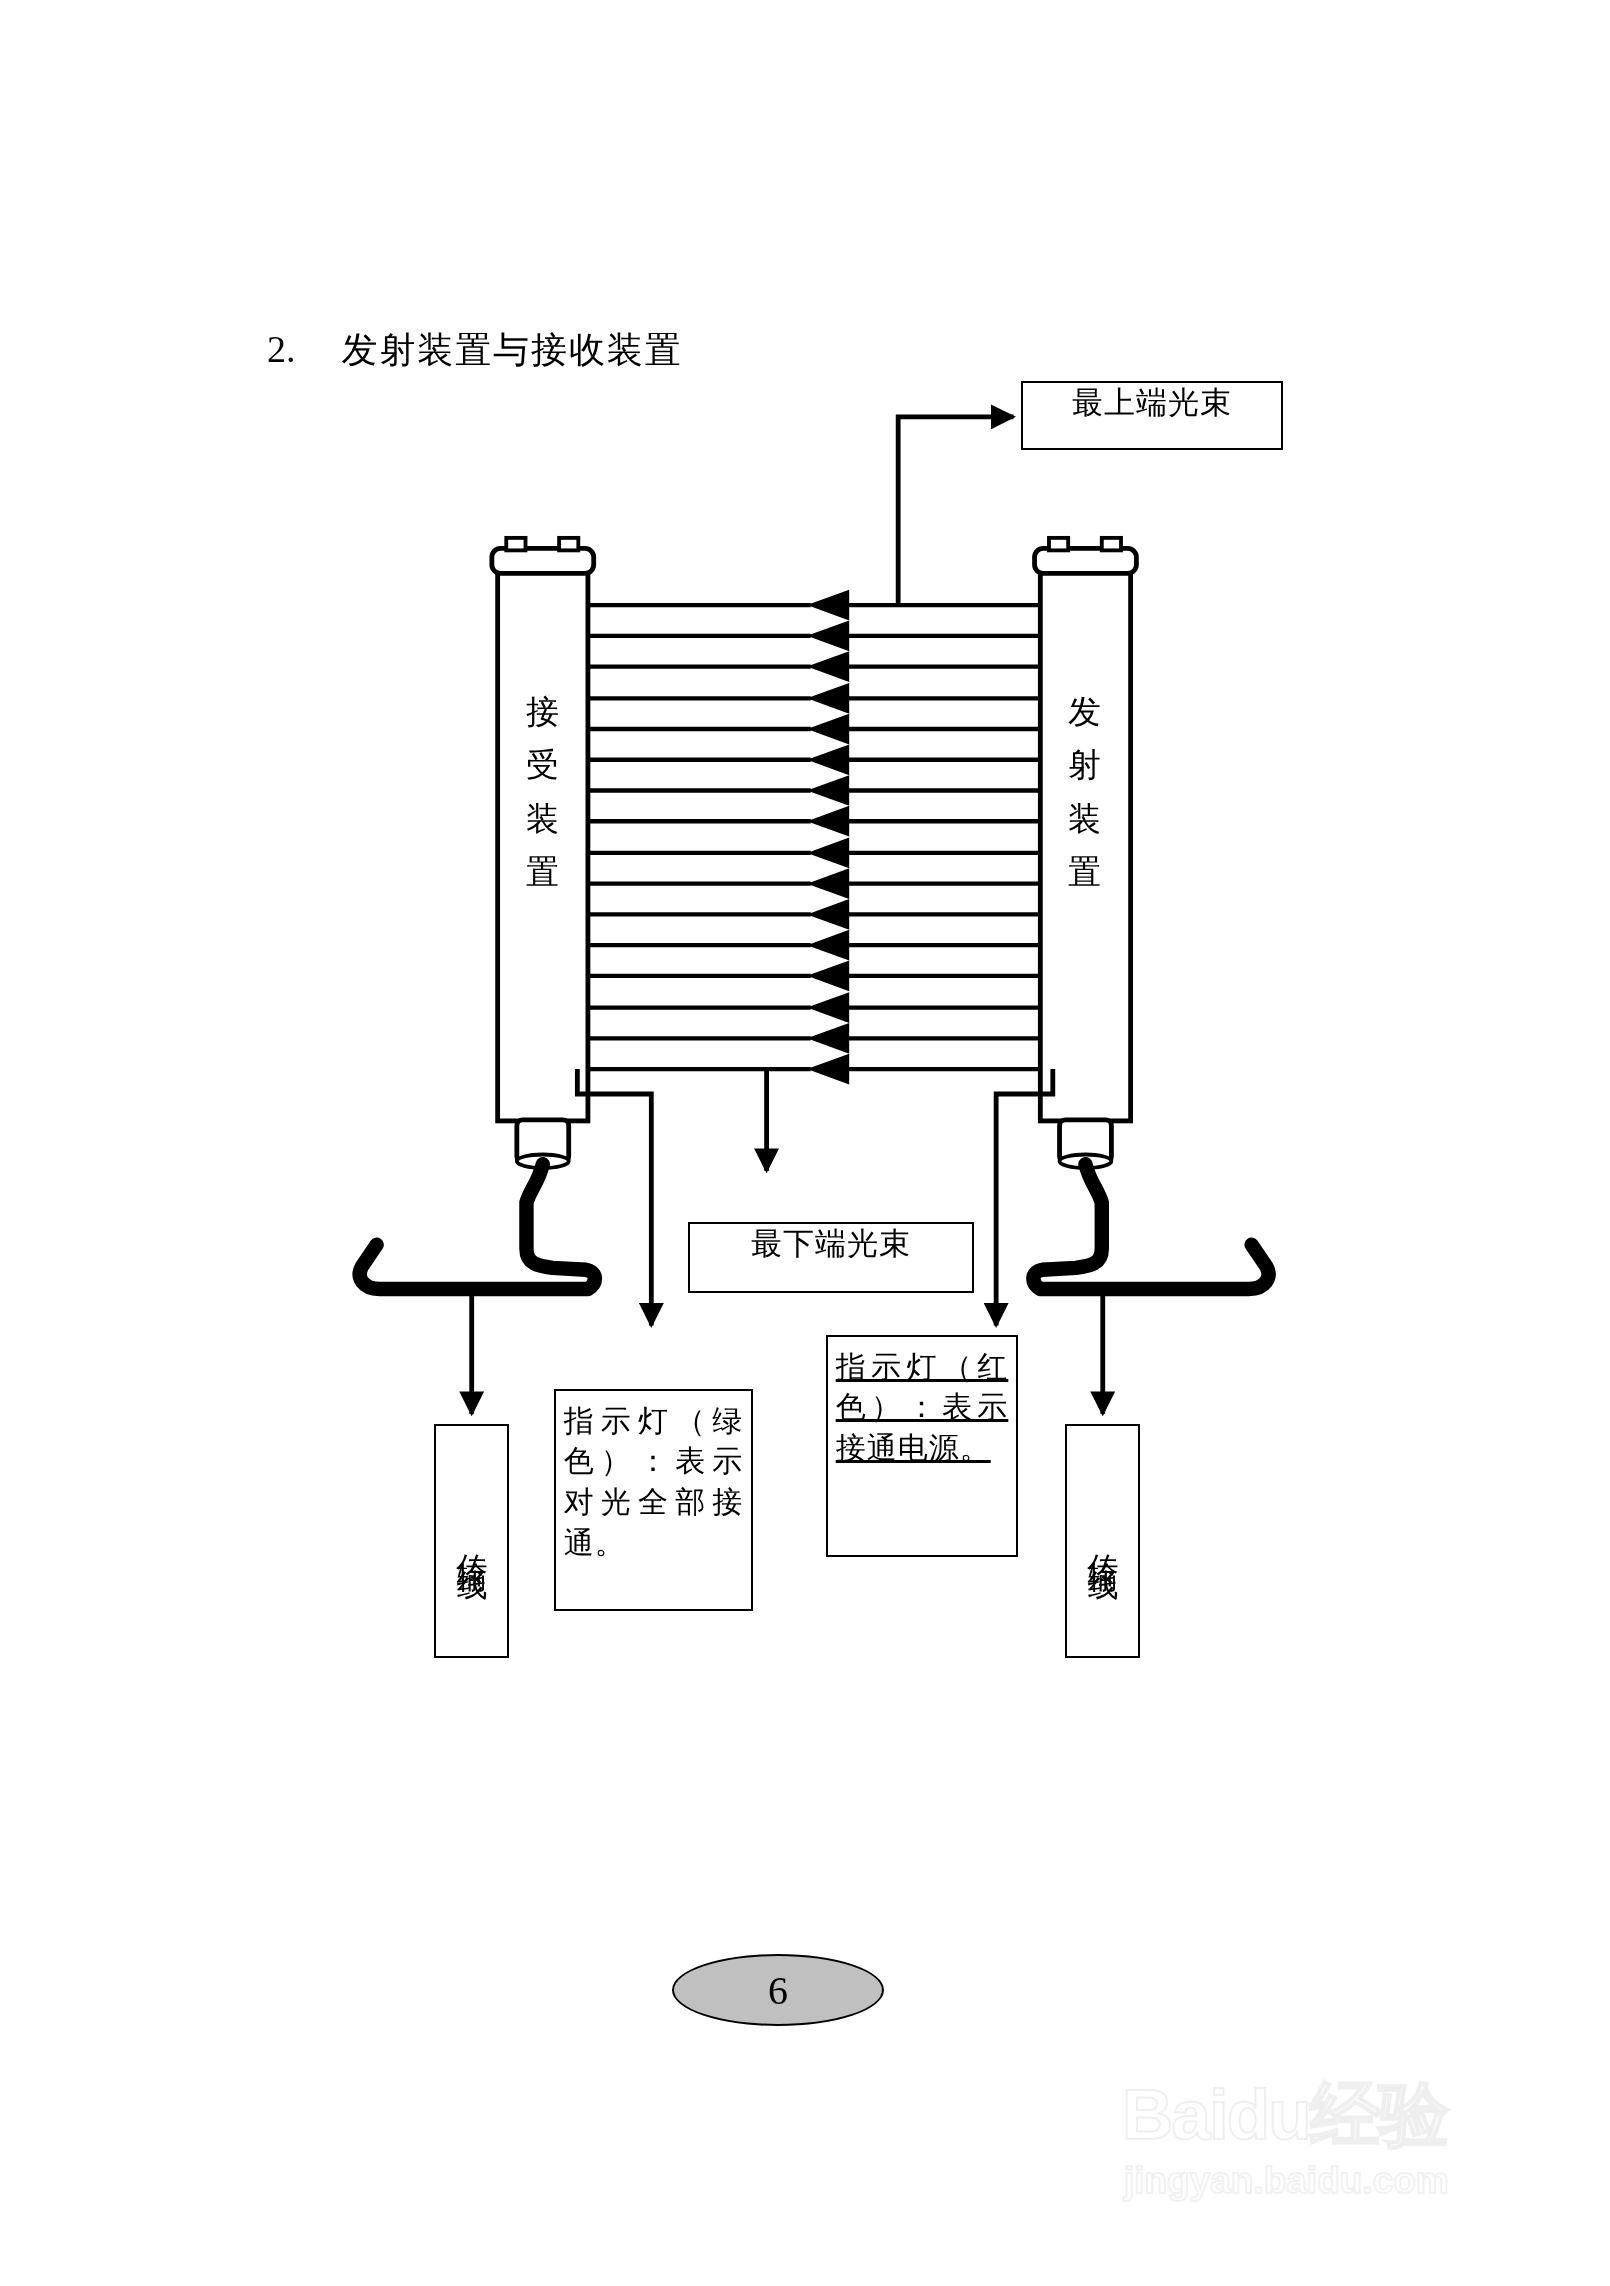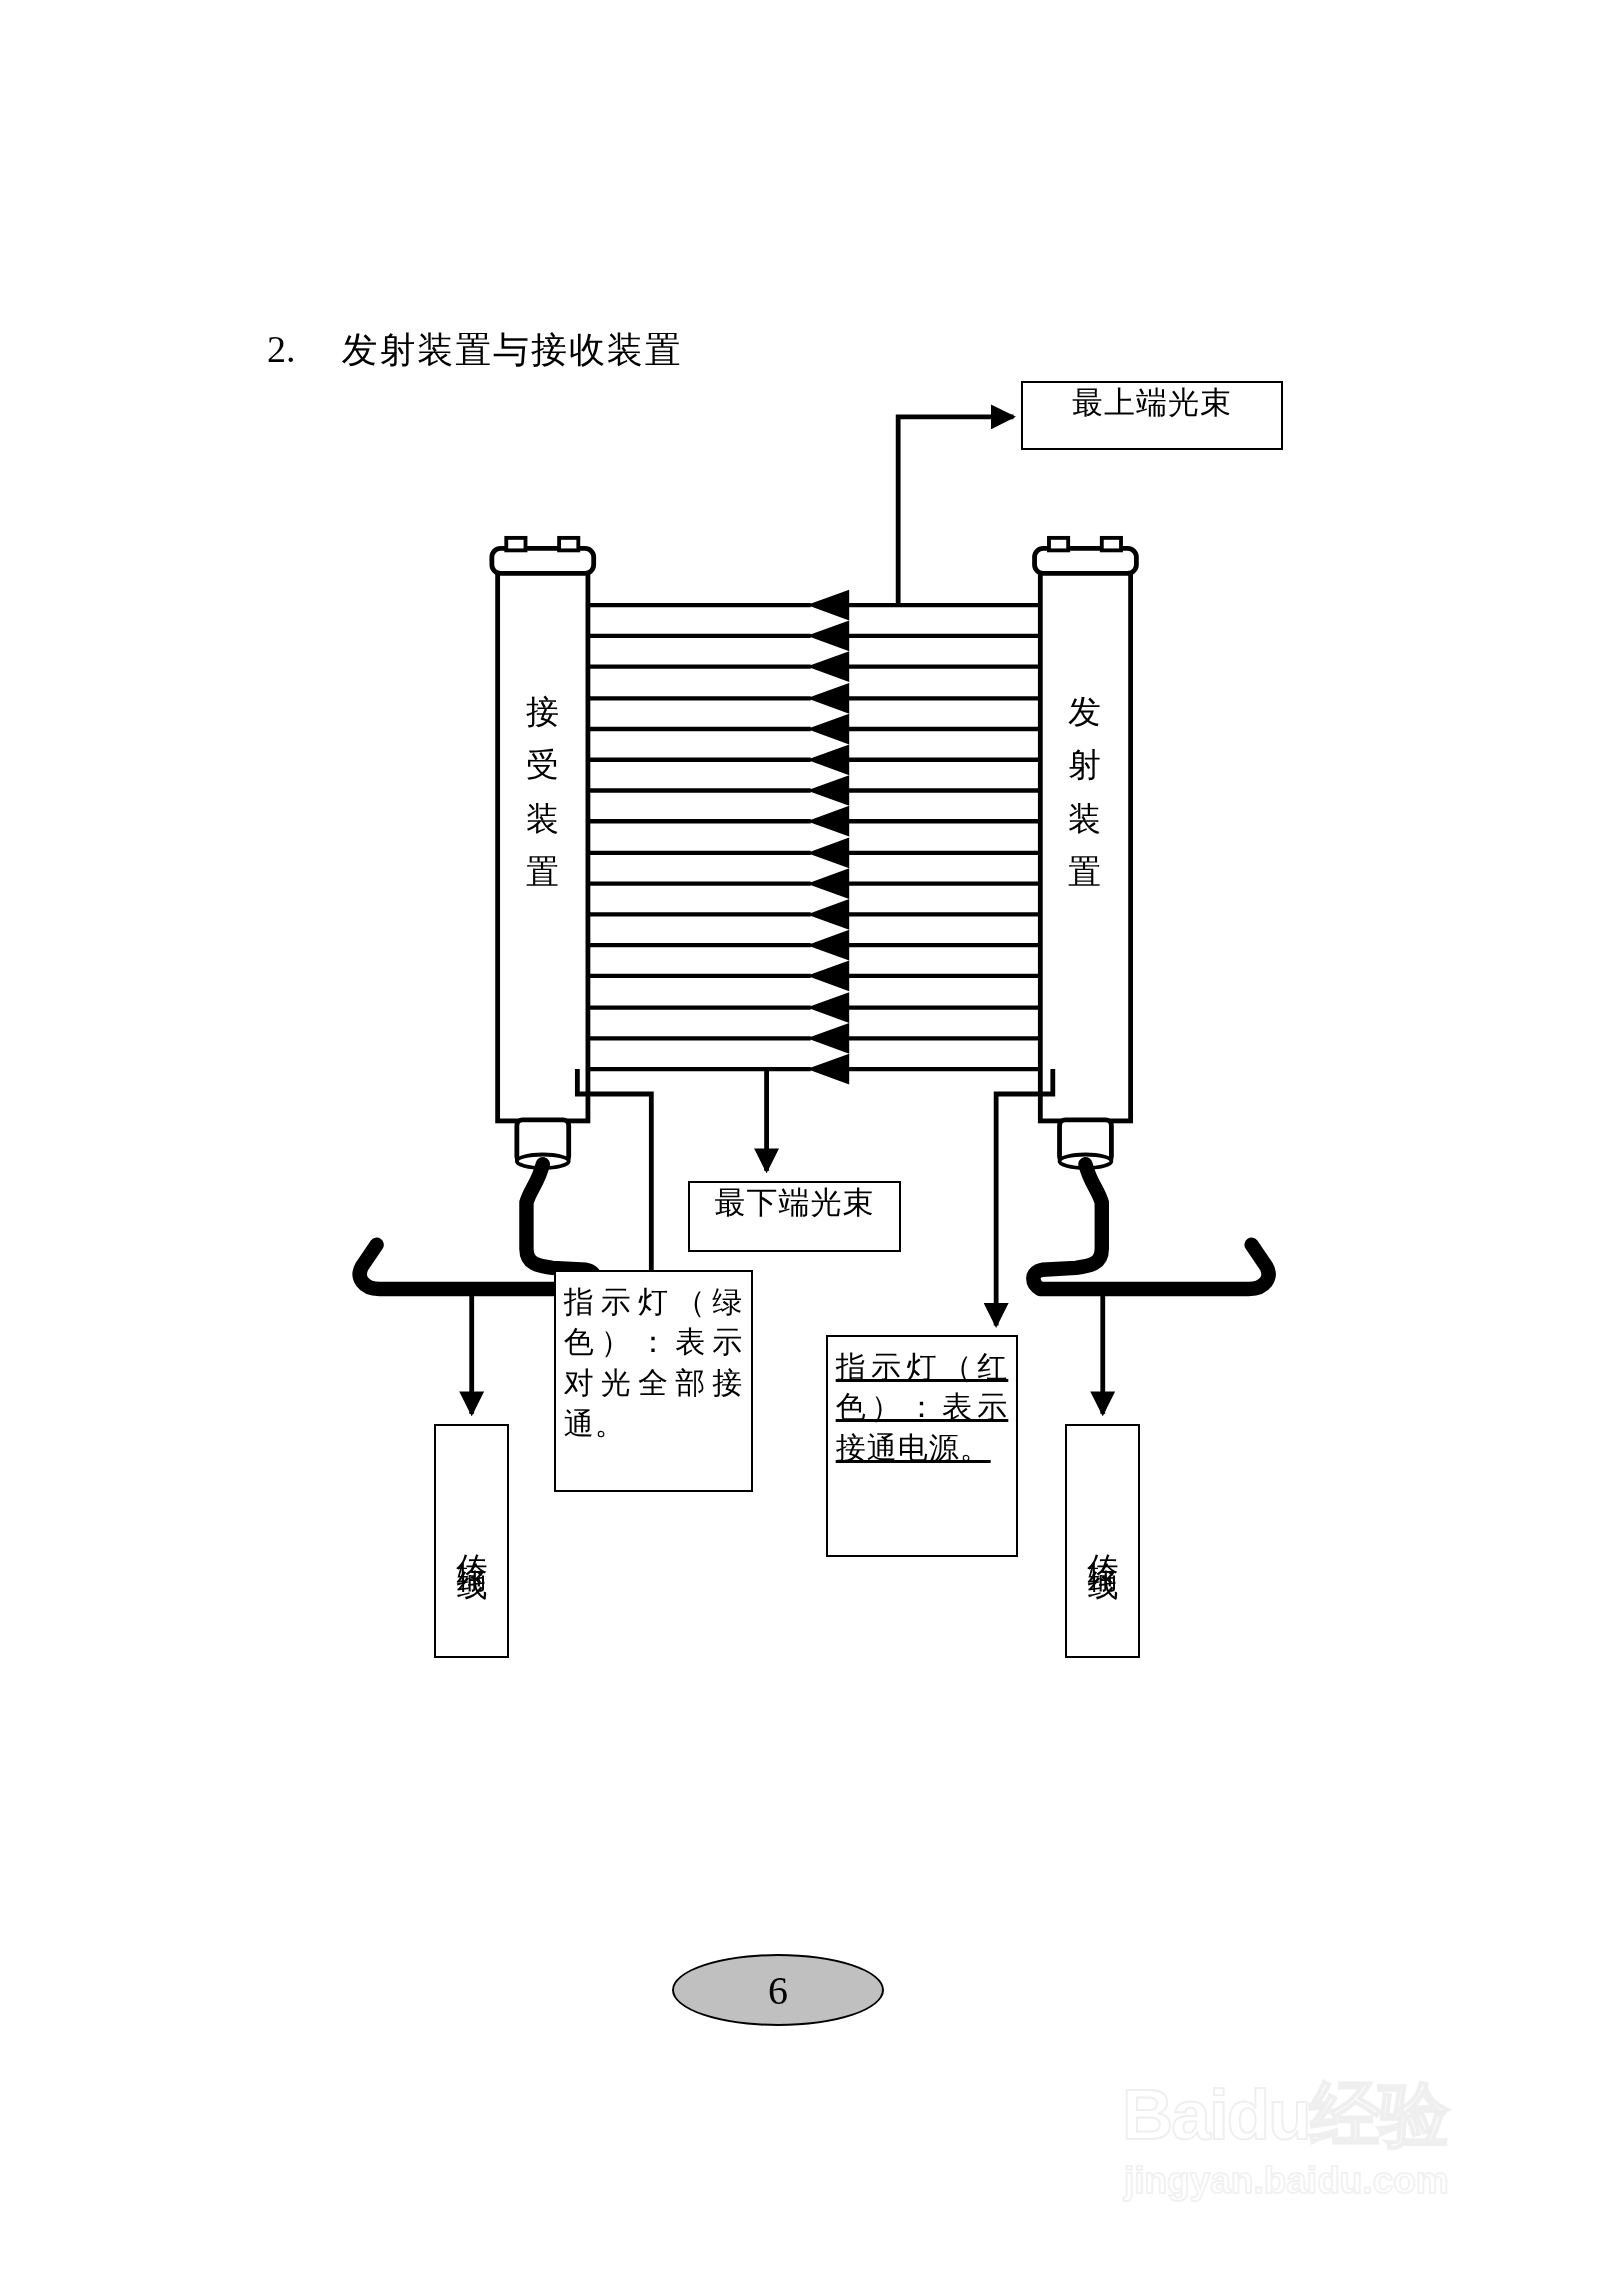--- a/index.html
+++ b/index.html
@@ -60,25 +60,25 @@
     font-size: 31px;
     line-height: 1.32;
     letter-spacing: 1px;
   }
   
   #box-top-beam {
     left: 1021px; top: 381px; width: 262px; height: 69px;
   }
   
   #box-bottom-beam {
-    left: 688px; top: 1181px; width: 213px; height: 71px;
+    left: 688px; top: 1222px; width: 286px; height: 71px;
   }
   
   #box-green {
-    left: 554px; top: 1270px; width: 199px; height: 222px;
+    left: 554px; top: 1389px; width: 199px; height: 222px;
     align-items: flex-start;
     justify-content: flex-start;
     padding: 9.6px 7.7px 0 7.7px;
   }
   #box-green .txt {
     text-align: justify;
     text-align-last: left;
     font-size: 30px;
     line-height: 1.36;
   }

